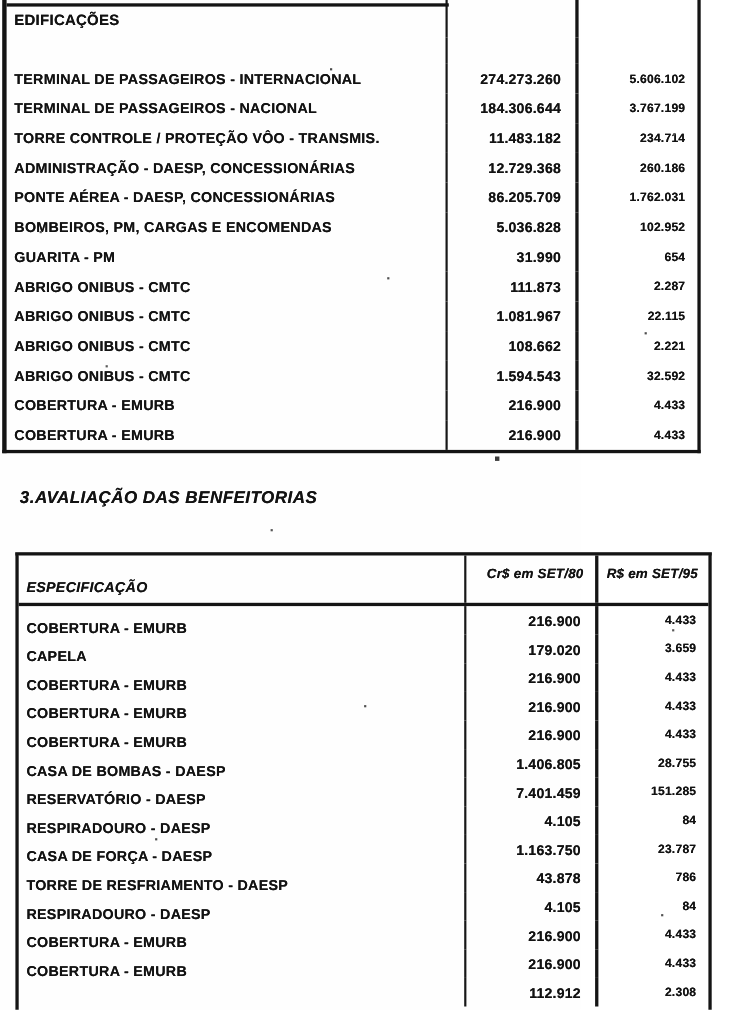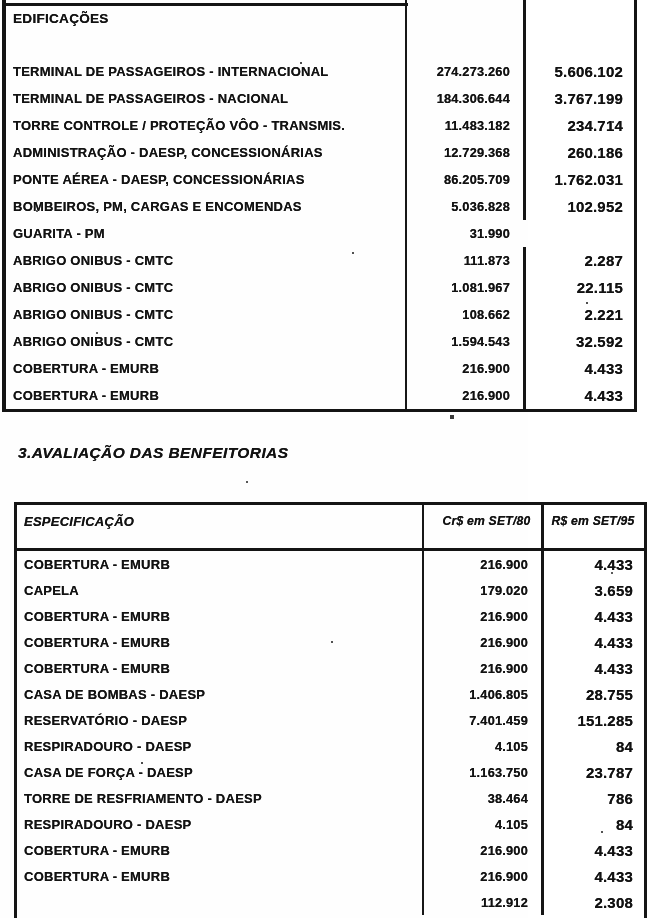--- a/index.html
+++ b/index.html
@@ -12,21 +12,21 @@
     color: #121212;
   }
   .page { position: relative; width: 528px; height: 918px; background: #fefefe; }
   .scan { text-shadow: 0 0 0.6px rgba(12,12,12,0.85); }
 
   
   .doc-table { position: absolute; background: transparent; }
   .row { display: flex; align-items: center; }
   .c-label { flex: 0 0 399px; padding-left: 7px; font-size: 13px; letter-spacing: 0.25px; overflow: hidden; white-space: nowrap; }
   .c-cr   { flex: 0 0 118px; border-left: 2px solid #171717; text-align: right; padding-right: 13px; font-size: 12.8px; letter-spacing: 0.2px; align-self: stretch; display: flex; align-items: center; justify-content: flex-end; padding-left: 10px; }
-  .c-rs   { flex: 1; border-left: 3px solid #151515; text-align: right; padding-right: 11px; font-size: 15px; letter-spacing: 0.2px; align-self: stretch; display: flex; align-items: center; justify-content: flex-end; }
+  .c-rs   { flex: 1; border-left: 3px solid #151515; text-align: right; padding-right: 11px; font-size: 11px; letter-spacing: 0.2px; align-self: stretch; display: flex; align-items: center; justify-content: flex-end; }
 
   
   .t1 {
     left: 2px; top: 0; width: 635px; height: 412px;
     border-left: 4px solid #141414;
     border-right: 3px solid #141414;
     border-bottom: 3px solid #141414;
   }
   .t1::before { 
     content: ""; position: absolute; left: 0; top: 3px; width: 402px; height: 3px; background: #141414;
@@ -43,21 +43,21 @@
     letter-spacing: 0.4px; white-space: nowrap; text-align: right;
   }
 
   
   .t2 {
     left: 14px; top: 502px; width: 633px; height: 430px;
     border-left: 3px solid #151515;
     border-right: 3px solid #151515;
     border-top: 3px solid #141414;
   }
-  .t2 .c-label { flex-basis: 405px; }
+  .t2 .c-label { flex-basis: 405px; margin-top: 12px; }
   .t2 .c-cr { flex-basis: 119px; }
   .t2 .hrow { height: 46px; border-bottom: 3px solid #141414; align-items: flex-start; }
   .t2 .hrow .c-label { padding-top: 9px; font-style: italic; font-size: 13px; }
   .t2 .hrow .c-cr, .t2 .hrow .c-rs { padding-top: 9px; align-items: flex-start; justify-content: center; font-style: italic; font-size: 12.2px; padding-right: 2px; }
   .t2 .row:not(.hrow) { height: 26px; }
 
   
   .noise {
     position: absolute; left: 0; top: 0; width: 2px; height: 2px; background: transparent;
     box-shadow:
@@ -119,20 +119,21 @@
 
         <div class="row">
           <div class="c-label">BOMBEIROS, PM, CARGAS E ENCOMENDAS</div>
           <div class="c-cr">5.036.828</div>
           <div class="c-rs">102.952</div>
         </div>
 
         <div class="row">
           <div class="c-label">GUARITA - PM</div>
           <div class="c-cr">31.990</div>
+          <div class="c-rs">654</div>
         </div>
 
         <div class="row">
           <div class="c-label">ABRIGO ONIBUS - CMTC</div>
           <div class="c-cr">111.873</div>
           <div class="c-rs">2.287</div>
         </div>
 
         <div class="row">
           <div class="c-label">ABRIGO ONIBUS - CMTC</div>
@@ -225,21 +226,21 @@
         </div>
 
         <div class="row">
           <div class="c-label">CASA DE FORÇA - DAESP</div>
           <div class="c-cr">1.163.750</div>
           <div class="c-rs">23.787</div>
         </div>
 
         <div class="row">
           <div class="c-label">TORRE DE RESFRIAMENTO - DAESP</div>
-          <div class="c-cr">38.464</div>
+          <div class="c-cr">43.878</div>
           <div class="c-rs">786</div>
         </div>
 
         <div class="row">
           <div class="c-label">RESPIRADOURO - DAESP</div>
           <div class="c-cr">4.105</div>
           <div class="c-rs">84</div>
         </div>
 
         <div class="row">

